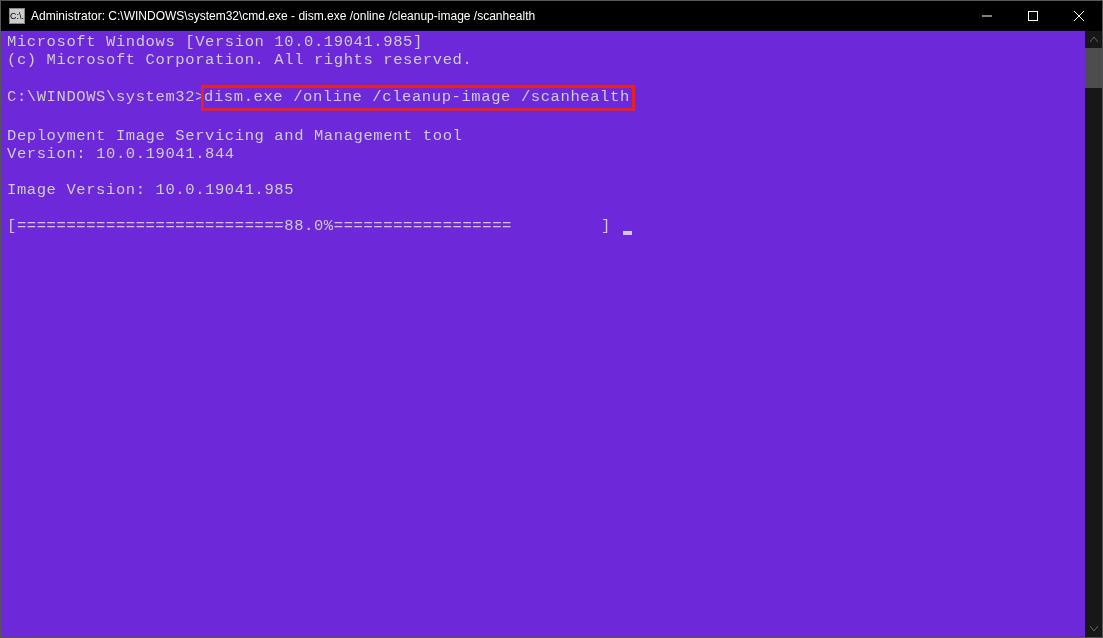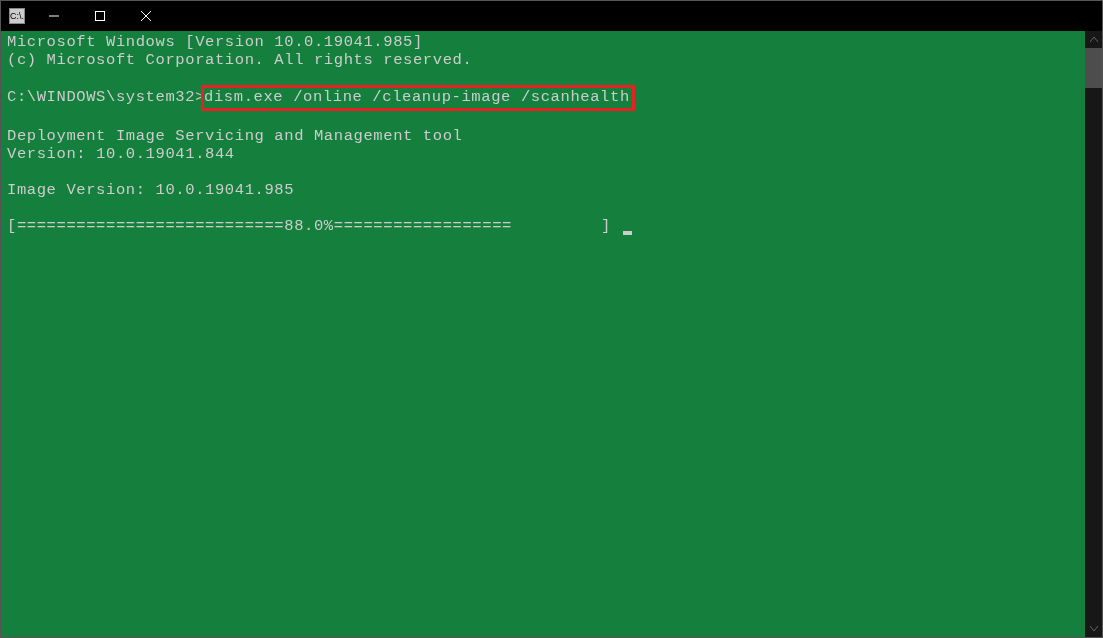--- a/index.html
+++ b/index.html
@@ -56,21 +56,21 @@
     }
     .win-btn svg { stroke: #fff; fill: none; stroke-width: 1; }
     .terminal-area {
       position: relative;
       width: 100%;
       height: calc(100% - 30px);
       display: flex;
     }
     .terminal {
       flex: 1;
-      background: #15803d;
+      background: #6d28d9;
       color: #ccc;
       font-family: Consolas, "Courier New", monospace;
       font-size: 15.5px;
       line-height: 18px;
       padding: 2px 6px;
       white-space: pre;
       letter-spacing: 0.6px;
     }
     .scrollbar {
       width: 17px;
@@ -110,20 +110,21 @@
       vertical-align: bottom;
       margin-left: 2px;
     }
   </style>
 </head>
 <body>
 
 <div class="window">
   <div class="titlebar">
     <div class="app-icon">C:\.</div>
+    <div class="title-text">Administrator: C:\WINDOWS\system32\cmd.exe - dism.exe  /online /cleanup-image /scanhealth</div>
     <div class="win-controls">
       <div class="win-btn">
         <svg width="10" height="10">
             <line x1="0" y1="5" x2="10" y2="5"></line>
           </svg>
       </div>
       <div class="win-btn">
         <svg width="10" height="10">
             <rect x="0.5" y="0.5" width="9" height="9"></rect>
           </svg>

